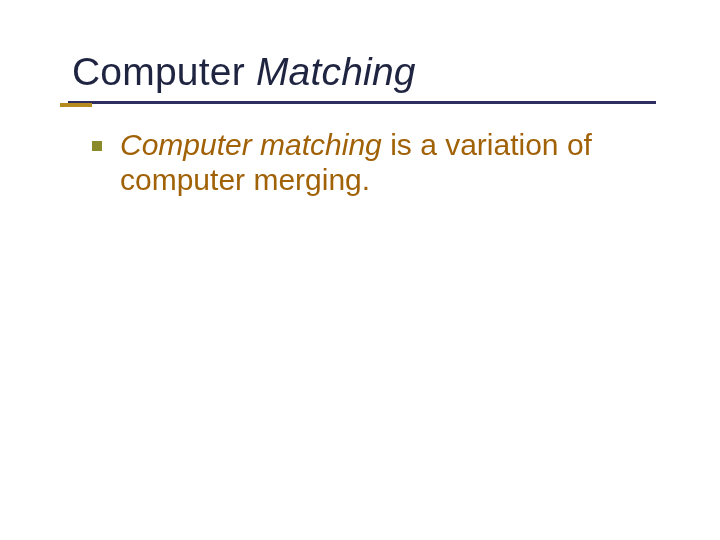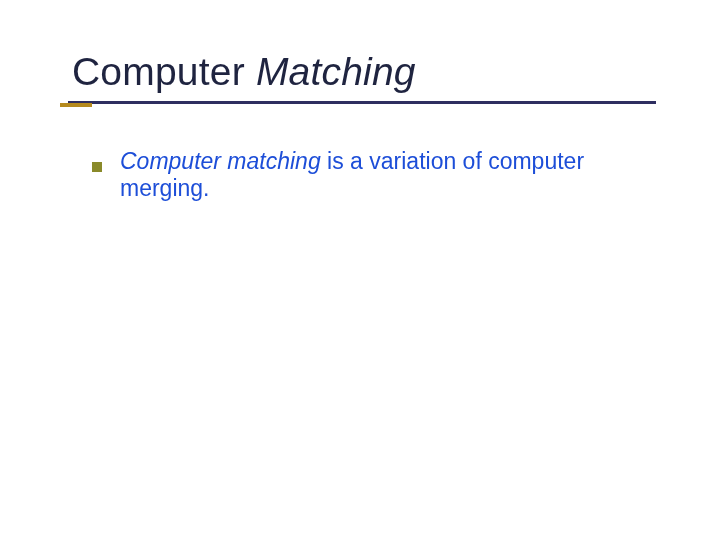--- a/index.html
+++ b/index.html
@@ -41,26 +41,26 @@
   }
   .accent {
     position: absolute;
     left: 60px;
     top: 103px;
     width: 32px;
     height: 4px;
     background: #b58a1e;
   }
   .body {
-    margin-top: 44px;
+    margin-top: 23px;
     padding-left: 48px;
     padding-right: 18px;
-    font-size: 23px;
+    font-size: 30px;
     line-height: 1.18;
-    color: #1d4ed8;
+    color: #a16207;
   }
   .bullet-item {
     position: relative;
     margin-bottom: 4px;
   }
   .bullet-marker {
     position: absolute;
     left: -28px;
     top: 14px;
     width: 10px;

